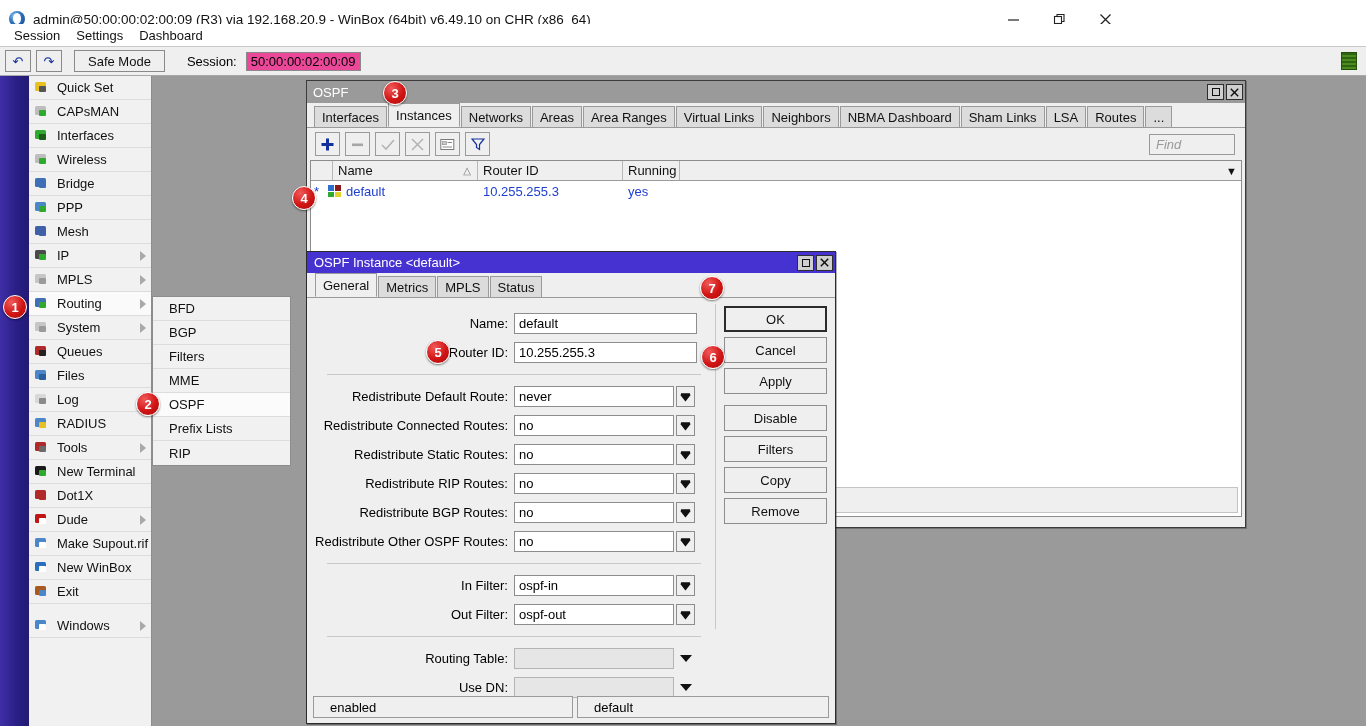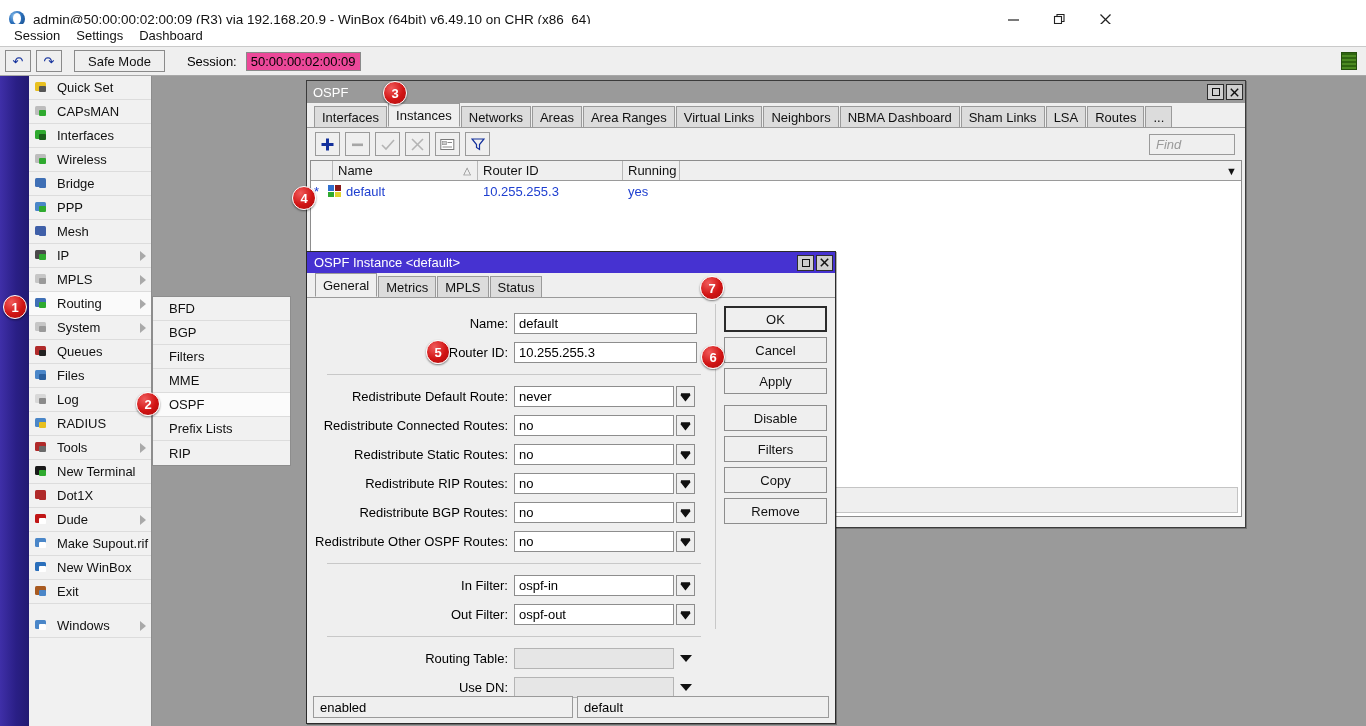--- a/index.html
+++ b/index.html
@@ -201,21 +201,21 @@
   .sep { height: 1px; background: #c8c8c8; margin: 7px 14px 7px 20px; }
   .btncol { position: absolute; right: 8px; top: 8px; width: 103px; }
   .dbtn {
     height: 26px; margin-bottom: 5px; background: #efefef; border: 1px solid #8d8d8d;
     display: flex; align-items: center; justify-content: center; font-size: 13px; color: #111;
   }
   .dbtn.primary { border: 2px solid #2b2b2b; }
   .dbtn.spaced { margin-top: 11px; }
   .vrule { position: absolute; left: 408px; top: 6px; width: 1px; height: 325px; background: #c8c8c8; }
   .dlg-status { position: absolute; left: 6px; right: 6px; bottom: 5px; height: 22px; display: flex; gap: 4px; }
-  .ds-cell { background: #efefef; border: 1px solid #9a9a9a; display: flex; align-items: center; padding-left: 6px; font-size: 13px; }
+  .ds-cell { background: #efefef; border: 1px solid #9a9a9a; display: flex; align-items: center; padding-left: 16px; font-size: 13px; }
 
   
   .badge {
     position: absolute; width: 24px; height: 24px; border-radius: 50%;
     background: radial-gradient(circle at 34% 28%, #f05a5a 0%, #d11414 55%, #a90d0d 100%);
     border: 1.5px solid #ffffff; color: #ffffff; font-size: 13px; font-weight: bold;
     display: flex; align-items: center; justify-content: center;
     box-shadow: 0 1px 2px rgba(0,0,0,.5); z-index: 50;
   }
   svg { display: block; }

